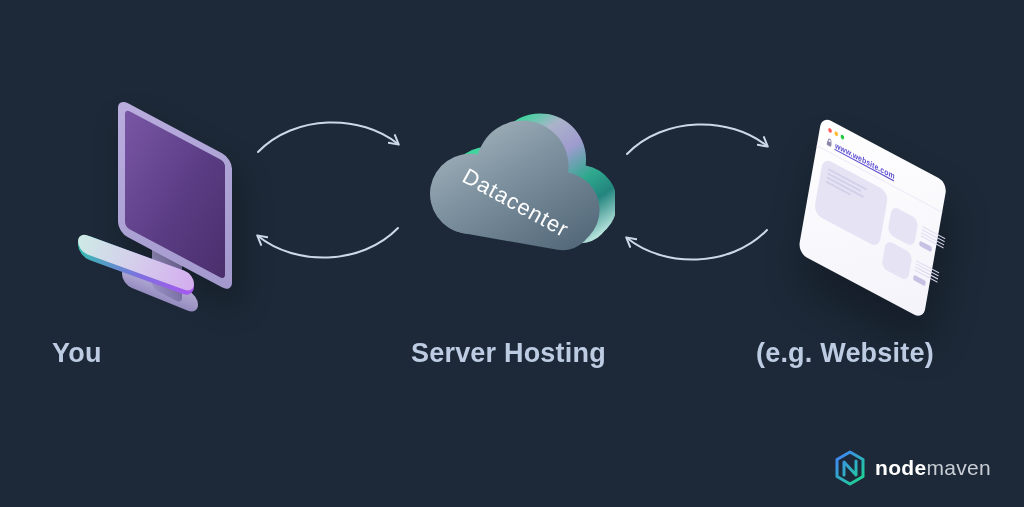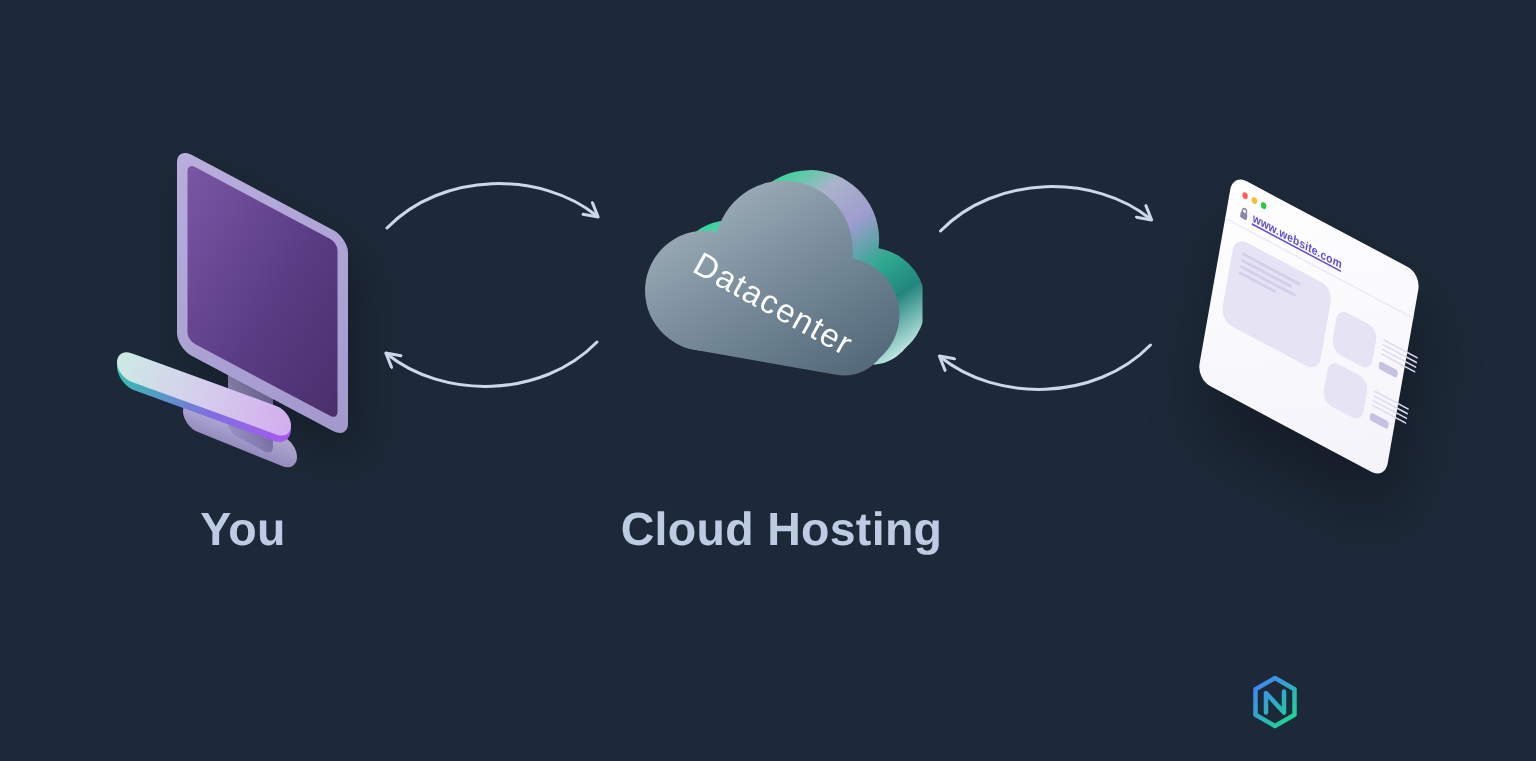--- a/index.html
+++ b/index.html
@@ -2,22 +2,22 @@
 <html><head>
 <meta charset="utf-8">
 <style>
   html,body{margin:0;padding:0;background:#1d2938;}
   #canvas{
     position:relative;width:1024px;height:507px;overflow:hidden;
     background:#1d2938;font-family:"Liberation Sans",sans-serif;
   }
   
   .node-label{
-    position:absolute;width:220px;text-align:center;
-    color:#bdcce2;font-size:31px;font-weight:700;line-height:30px;
+    position:absolute;width:220px;
+    color:#bdcce2;font-size:27px;font-weight:700;line-height:30px;
     letter-spacing:.2px;
   }
   
   .monitor{position:absolute;left:84px;top:96px;width:180px;height:215px;}
   .skew{transform-origin:top left;}
   .stand-base{
     position:absolute;left:38px;top:168px;width:76px;height:20px;
     transform:skewY(22deg);border-radius:10px;
     background:linear-gradient(180deg,#c0b8e0,#968dc2);
   }
@@ -204,31 +204,35 @@
           </div>
         </div>
       </div>
     </div>
   </div>
 
   <div class="node-label" style="left:52px;top:338px;">
     <div>You</div>
   </div>
   <div class="node-label" style="left:411px;top:338px;">
-    <div>Cloud Hosting</div>
+    <div>Server Hosting</div>
   </div>
   <div class="node-label" style="left:756px;top:338px;">
+    <div>(e.g. Website)</div>
   </div>
 
   <div class="brand">
     <svg width="32" height="36" viewBox="0 0 32 36">
       <defs>
         <linearGradient id="lg" gradientUnits="userSpaceOnUse" x1="4" y1="6" x2="28" y2="30">
           <stop offset="0" stop-color="#4186f5"></stop>
           <stop offset="1" stop-color="#1dd393"></stop>
         </linearGradient>
       </defs>
       <polygon points="16,2 29,9.5 29,26.5 16,34 3,26.5 3,9.5" fill="none" stroke="url(#lg)" stroke-width="3" stroke-linejoin="round"></polygon>
       <path d="M10,25 L10,12 L22,25 L22,11" fill="none" stroke="url(#lg)" stroke-width="3" stroke-linecap="round" stroke-linejoin="round"></path>
     </svg>
+    <div class="brand-text">
+      <span class="brand-bold">node</span><span class="brand-light">maven</span>
+    </div>
   </div>
 
 </div>
 
 </body></html>

